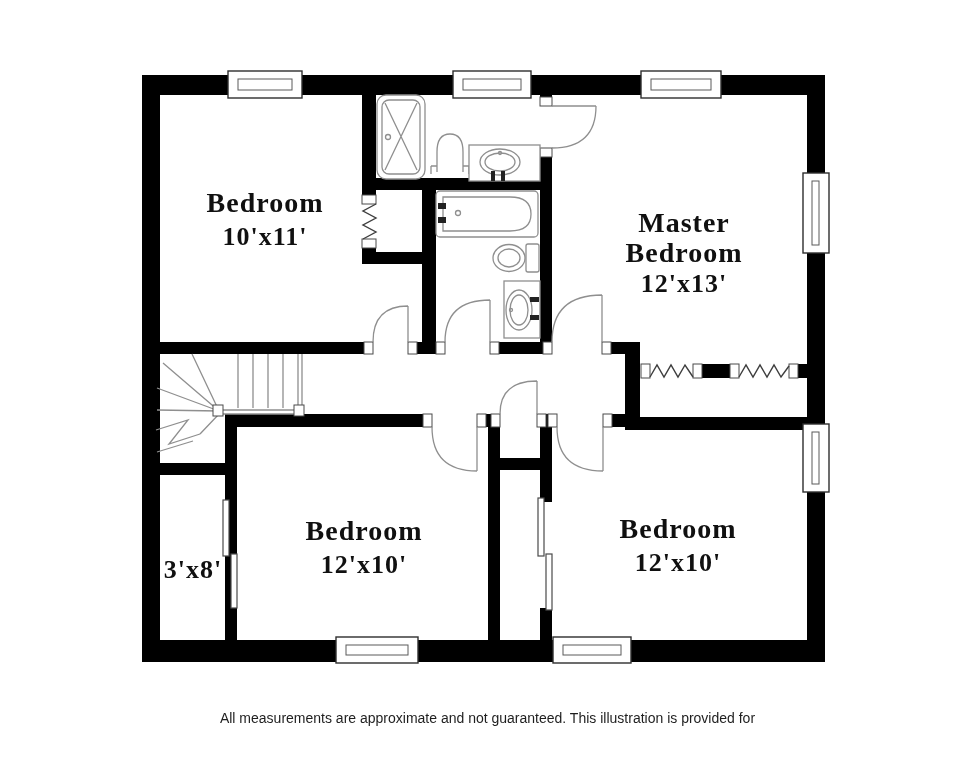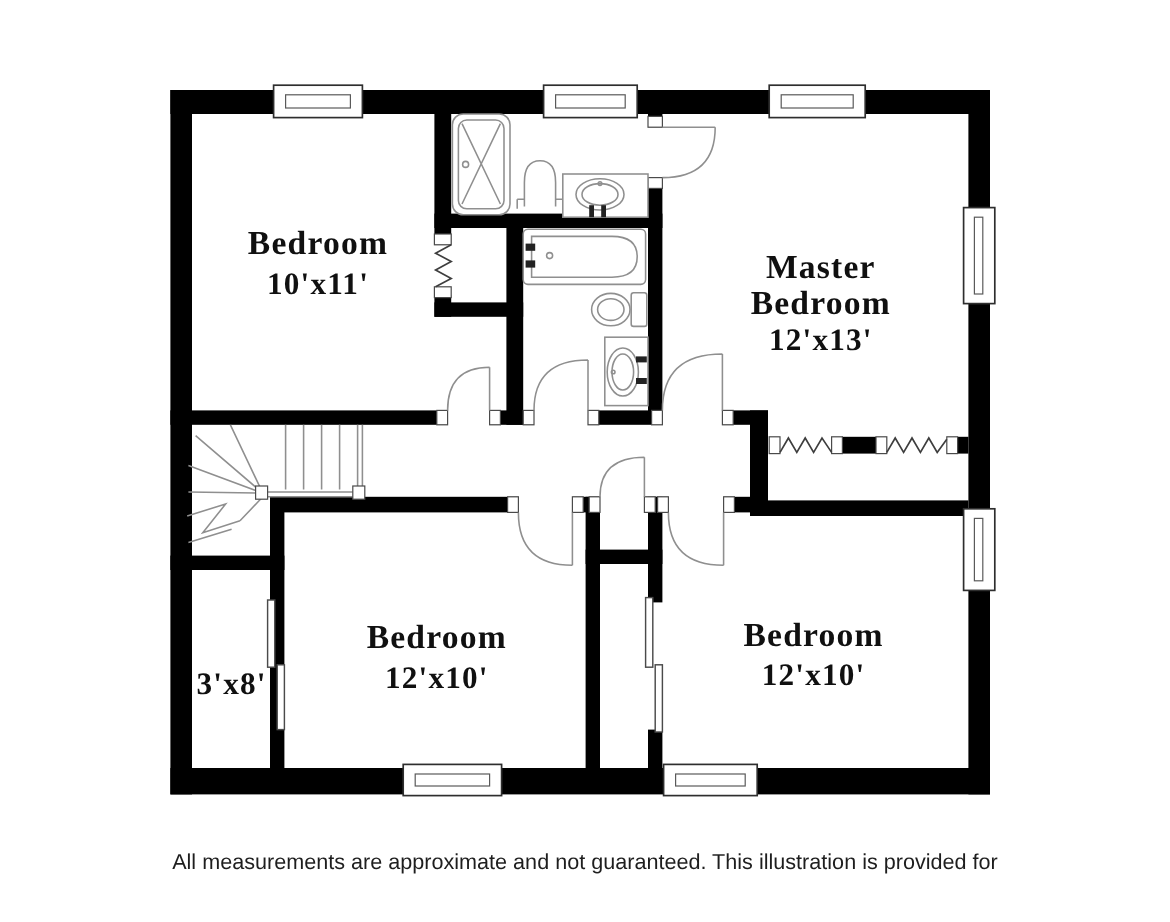--- a/index.html
+++ b/index.html
@@ -13,21 +13,21 @@
   .g{stroke:var(--line,#8f8f8f);stroke-width:1.3;fill:none;}
   .gf{stroke:var(--line,#8f8f8f);stroke-width:1.3;fill:#fff;}
   .dk{fill:#222;stroke:none;}
   .zz{stroke:#3e3e3e;stroke-width:1.4;fill:none;}
   .slide{fill:#fff;stroke:#4a4a4a;stroke-width:1.2;}
   text.room-name{font-family:"Liberation Serif","DejaVu Serif",serif;font-weight:bold;
                  font-size:28px;fill:var(--label,#101010);letter-spacing:1px;text-anchor:middle;}
   text.room-dims{font-family:"Liberation Serif","DejaVu Serif",serif;font-weight:bold;
                  font-size:26px;fill:var(--label,#101010);letter-spacing:1px;text-anchor:middle;}
   .footer{position:absolute;top:707px;left:0;width:975px;text-align:center;
-          font-size:18px;line-height:22px;color:var(--footer,#1e1e1e);}
+          font-size:14px;line-height:22px;color:var(--footer,#1e1e1e);}
   .footer span{display:block;}
 </style>
 </head>
 <body>
 
 <div class="page">
 
 <svg width="975" height="705" viewBox="0 0 975 705">
 
   <g>

